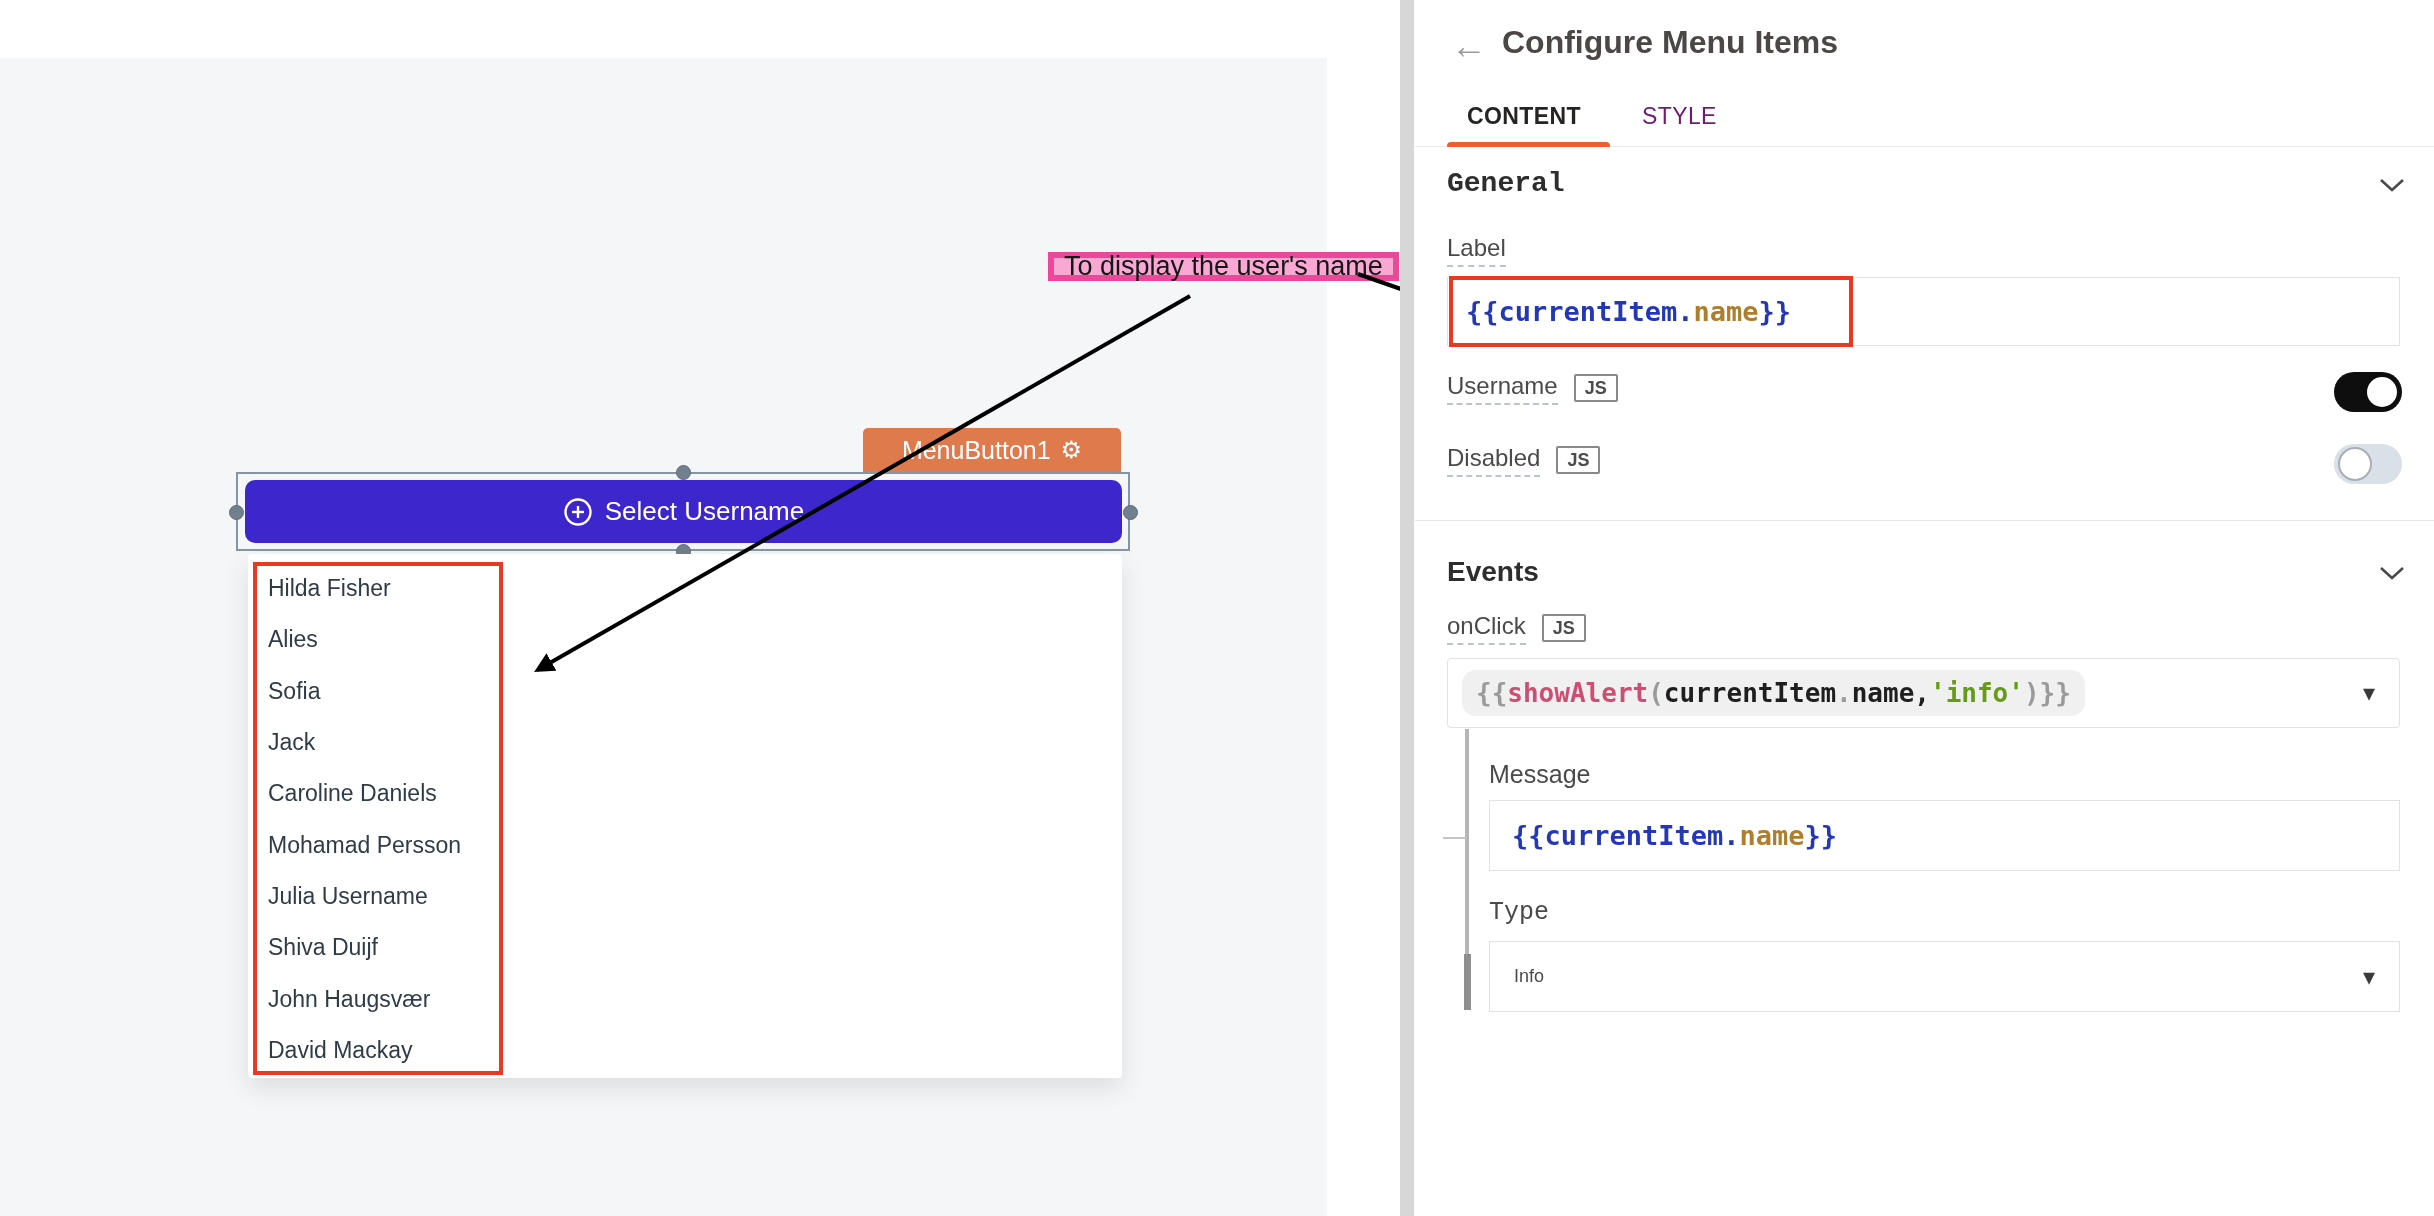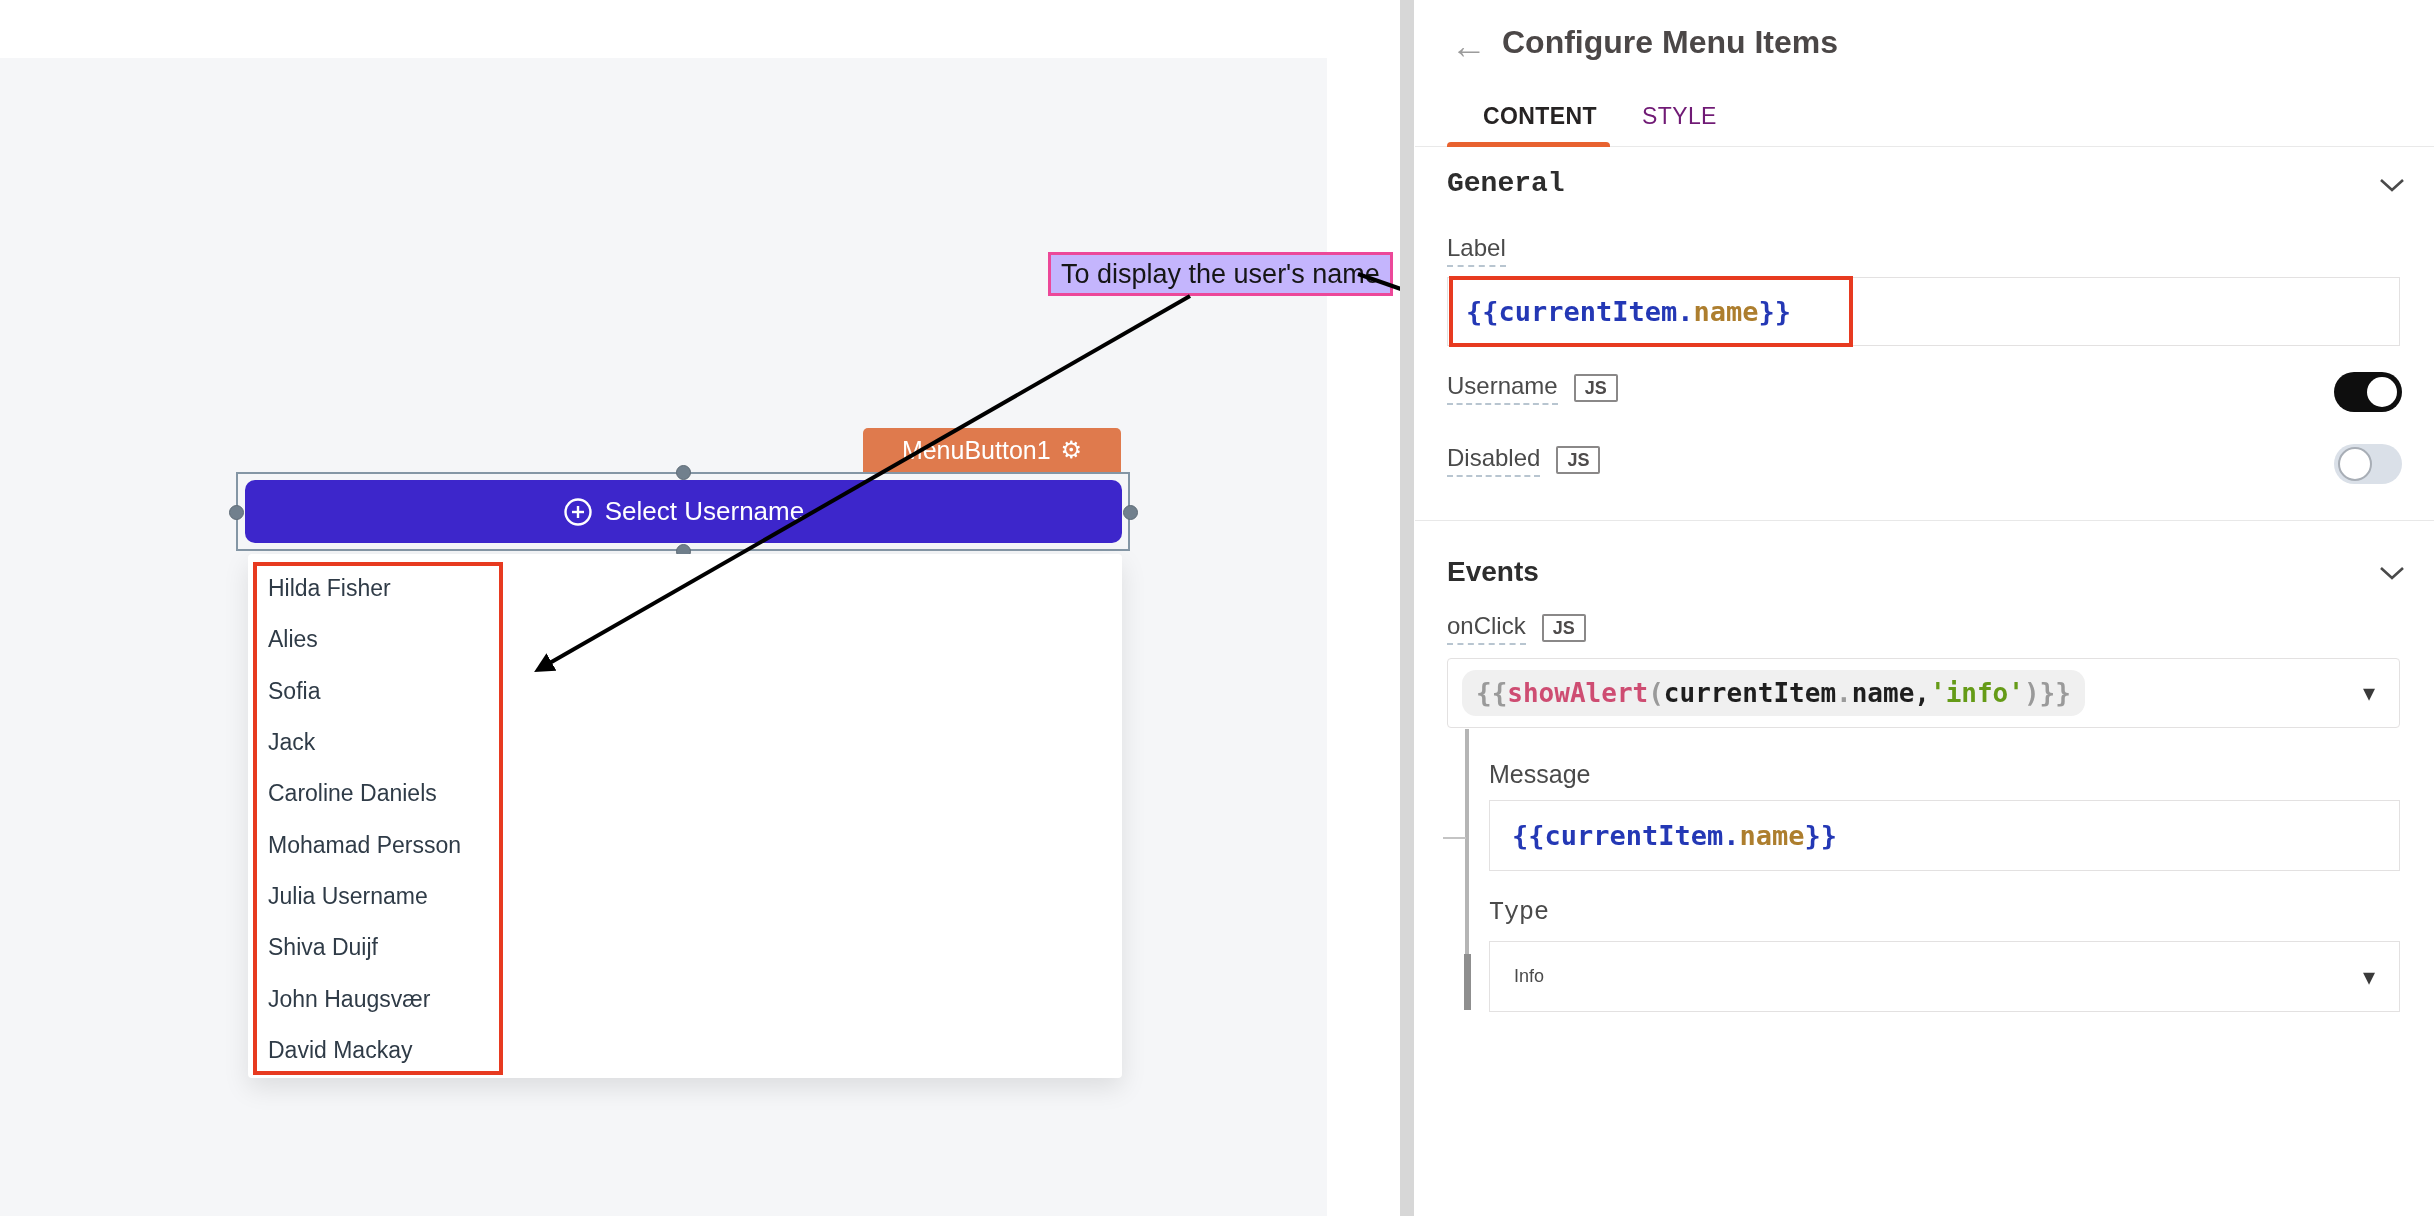--- a/index.html
+++ b/index.html
@@ -33,34 +33,34 @@
   .dropdown-panel{
     left:248px;top:554px;width:874px;height:524px;background:#ffffff;border-radius:4px;
     box-shadow:0 10px 26px rgba(0,0,0,0.10);
   }
   .menu-list{left:268px;top:563px;width:230px;}
   .menu-item{height:51.3px;display:flex;align-items:center;font-size:23px;color:#2F3B47;}
   .red-box-list{left:253px;top:562px;width:250px;height:513px;border:4px solid #E73A20;box-sizing:border-box;pointer-events:none;}
 
   
   .annotation-box{
-    left:1048px;top:252px;height:44px;padding:0 10px;background:#c4b5fd;border:3px solid #ec4899;
+    left:1048px;top:252px;height:29px;padding:0 10px;background:#f9a8d4;border:6px solid #ec4899;
     box-sizing:border-box;display:flex;align-items:center;font-size:27px;color:#161616;white-space:nowrap;
   }
   .overlay-svg{left:0;top:0;pointer-events:none;}
 
   
   .panel{left:1414px;top:0;width:1020px;height:1216px;background:#ffffff;}
 
   .back-btn{left:1449px;top:26px;width:40px;height:40px;display:flex;align-items:center;justify-content:center;
     font-size:36px;color:#9C9C9C;cursor:pointer;}
   .panel-title{left:1502px;top:24px;font-size:32px;font-weight:700;color:#4B4747;}
 
   .tab{top:103px;font-size:23px;letter-spacing:0.4px;cursor:pointer;}
-  .tab.content{left:1467px;font-weight:700;color:#262323;margin-left:16px;}
+  .tab.content{left:1467px;font-weight:700;color:#262323;}
   .tab.style{left:1642px;font-weight:400;color:#701a75;}
   .tabs-border{left:1415px;top:146px;width:1019px;height:1px;background:#E9E9E9;}
   .tab-underline{left:1447px;top:142px;width:163px;height:5px;background:#E8622F;border-radius:4px 4px 0 0;}
 
   .sec-heading{font-size:28px;font-weight:600;color:#2D2D2D;}
   .sec-general{left:1447px;top:168px;font-family:Liberation Mono, monospace;}
   .sec-events{left:1447px;top:556px;}
   .chev{left:2378px;width:28px;height:18px;}
   .chev.g1{top:176px;} .chev.g2{top:564px;}
 

